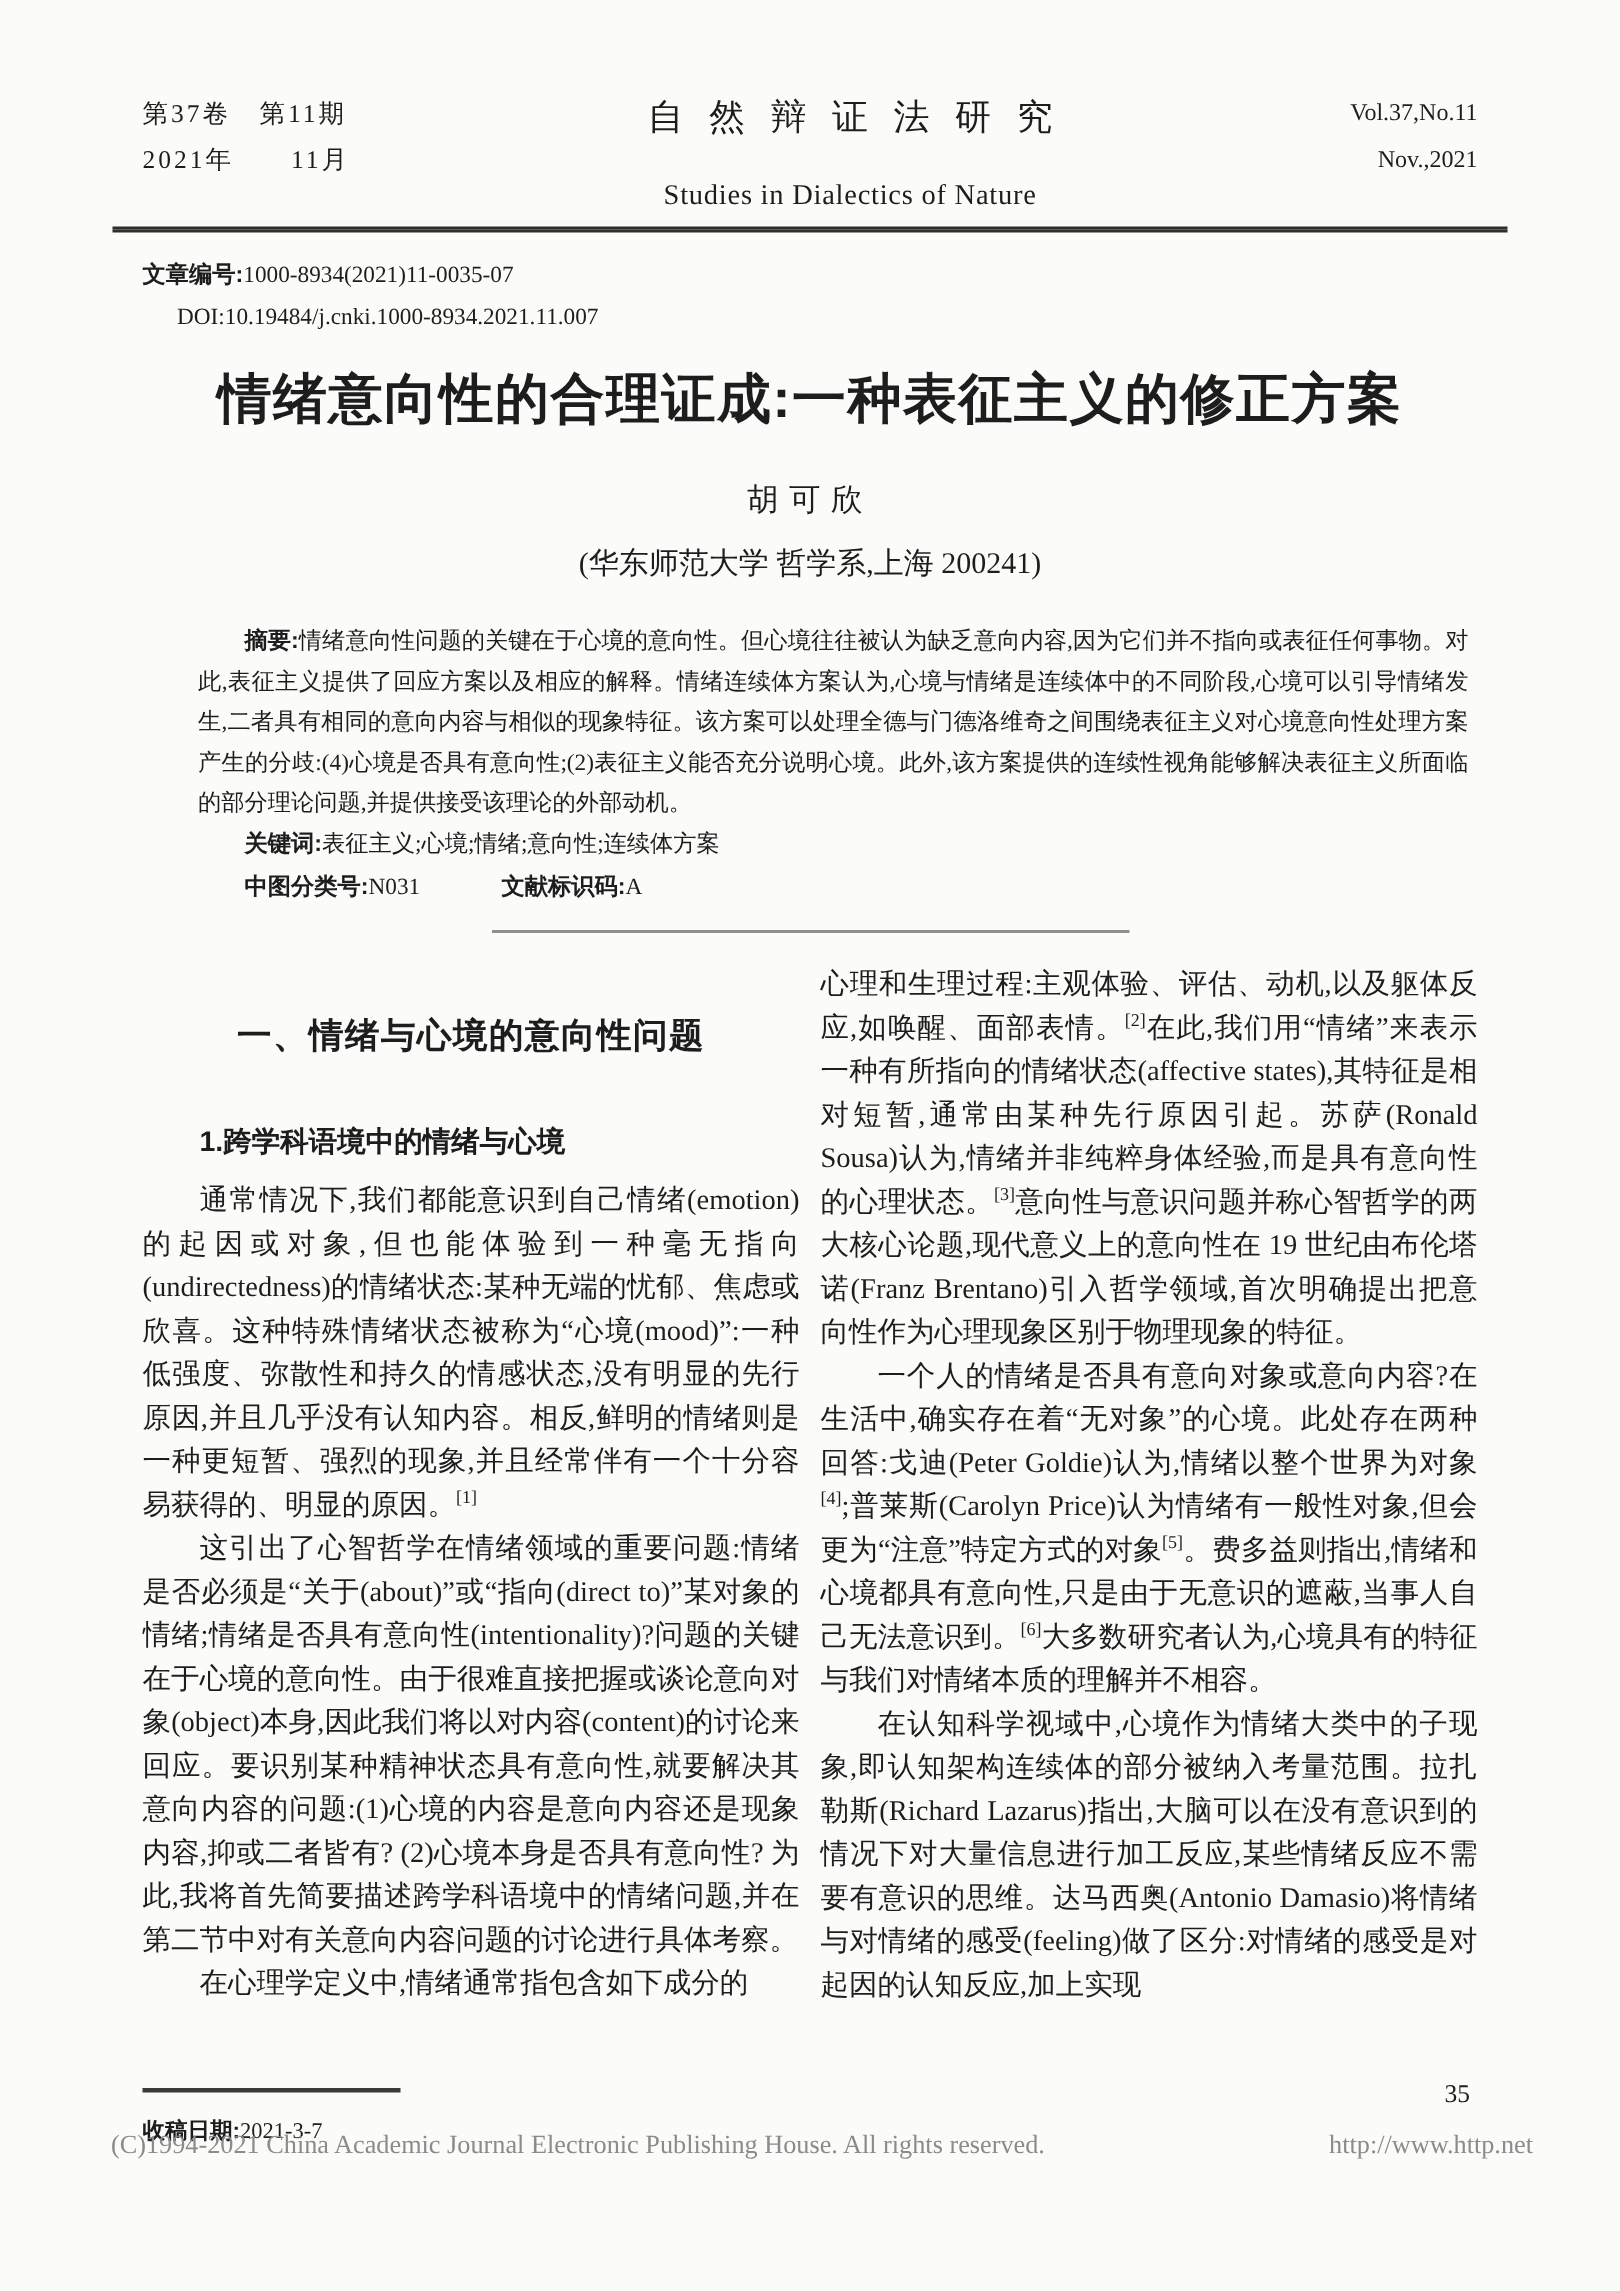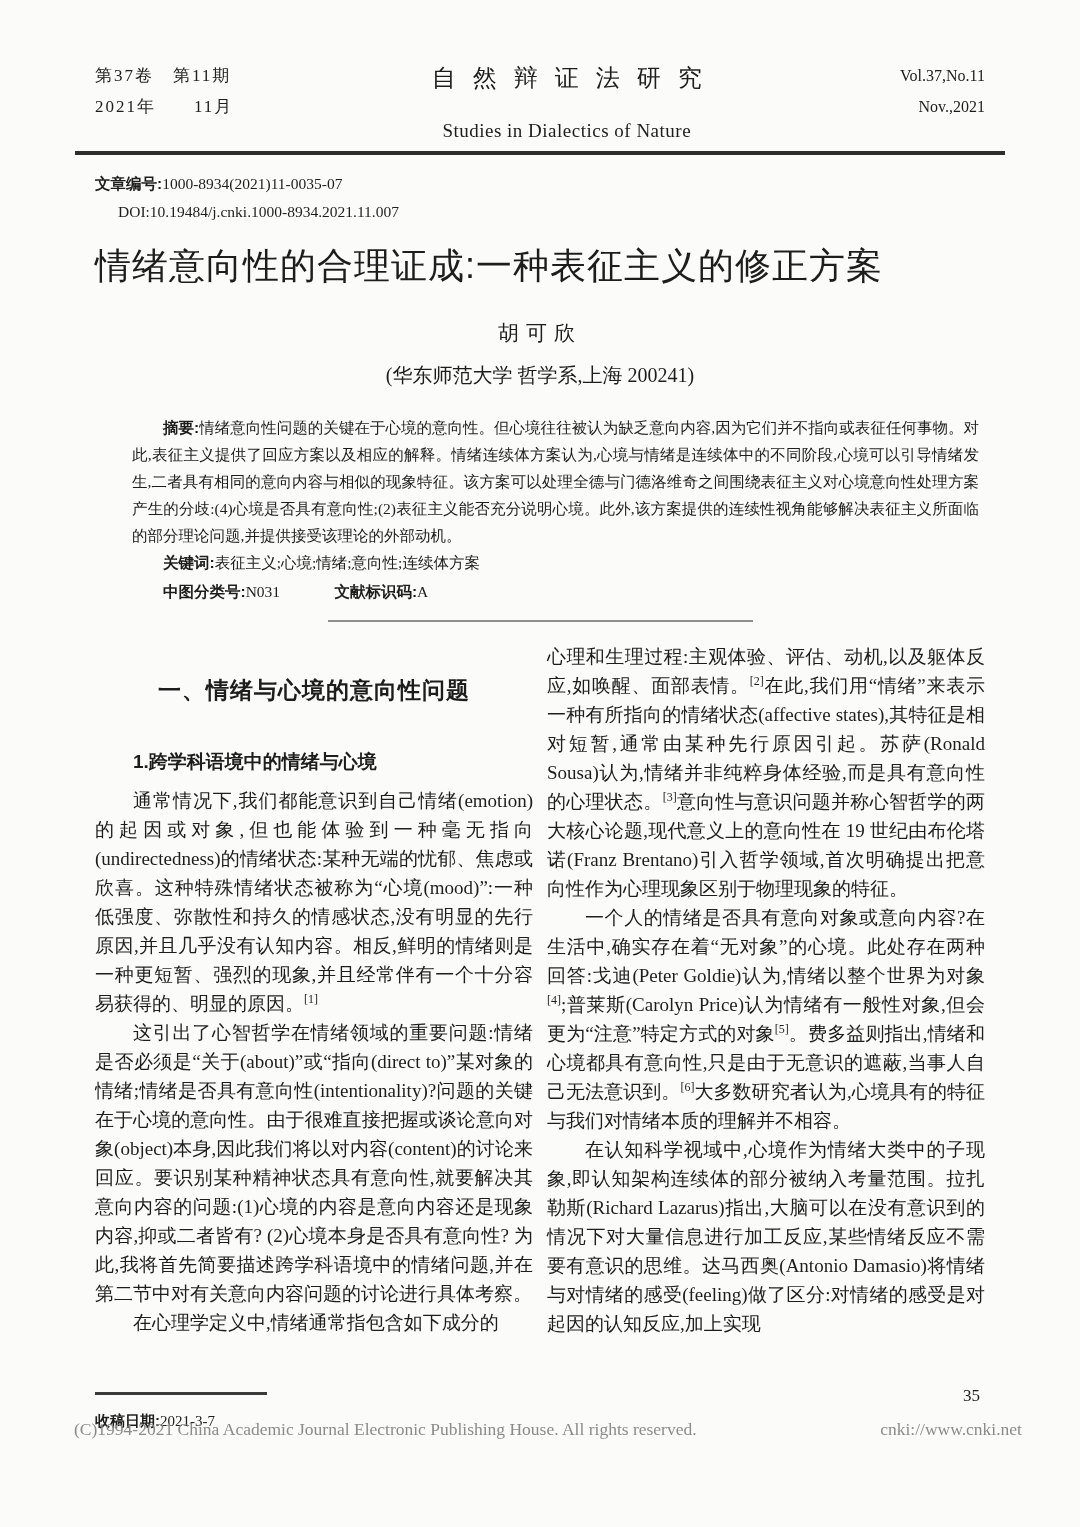--- a/index.html
+++ b/index.html
@@ -25,23 +25,23 @@
     height: 4px;
     border-top: 2px solid #2e2e2e;
     border-bottom: 2px solid #2e2e2e;
   }
   
   .meta { margin-top: 15px; font-size: 15.5px; line-height: 28px; }
   .meta .doi { padding-left: 23px; }
   .bl { font-family: "Liberation Sans", sans-serif; font-weight: bold; }
   
   .title {
-    margin: 16px 0 0; 
+    margin: 16px 0 0; text-align: center;
     font-family: "Liberation Sans", sans-serif;
-    font-size: 36px; font-weight: normal; letter-spacing: 1px;
+    font-size: 36px; font-weight: bold; letter-spacing: 1px;
   }
   .author { margin-top: 28px; text-align: center; font-size: 21px; letter-spacing: 7px; }
   .affil  { margin-top: 15px; text-align: center; font-size: 20px; }
   
   .abstract { margin: 25px 6px 0 37px; font-size: 15.5px; line-height: 27px; text-align: justify; }
   .abstract p { margin: 0; text-indent: 2em; }
   .abstract .clc-row { margin-top: 2px; }
   .clc-gap { margin-left: 3.5em; }
   .mid-rule { width: 425px; margin: 15px auto 0; border-top: 2px solid #8f8f8f; }
   
@@ -138,14 +138,14 @@
 <div class="fn-rule"></div>
 <div class="footnotes">
   <p>
     <span class="bl">收稿日期:</span><span>2021-3-7</span>
   </p>
 </div>
 
 <div class="pageno">35</div>
 <div class="copyright">
   <span>(C)1994-2021 China Academic Journal Electronic Publishing House. All rights reserved.</span>
-  <span>cnki://www.cnki.net</span>
+  <span>http://www.http.net</span>
 </div>
 
 </body></html>

